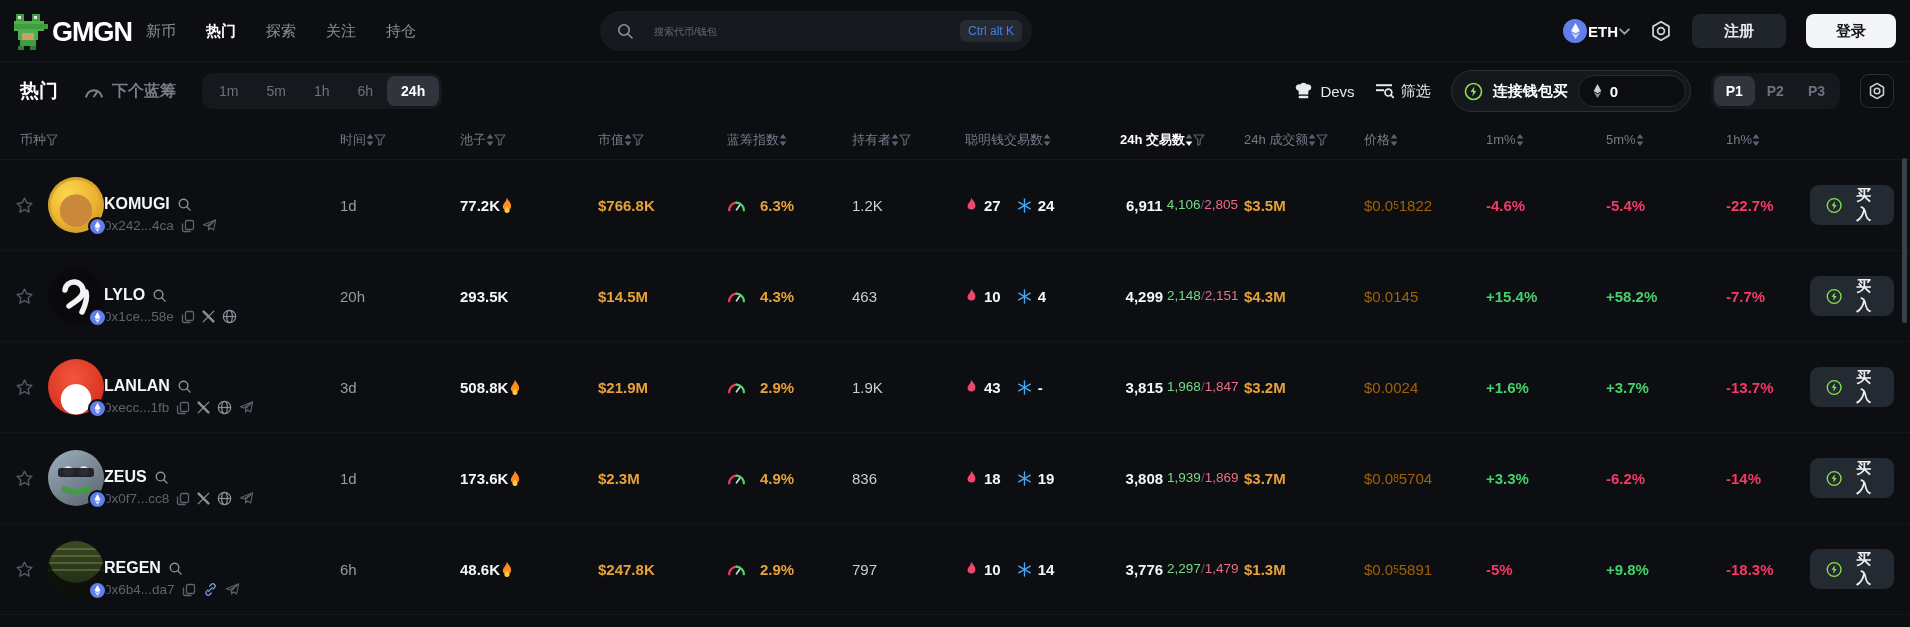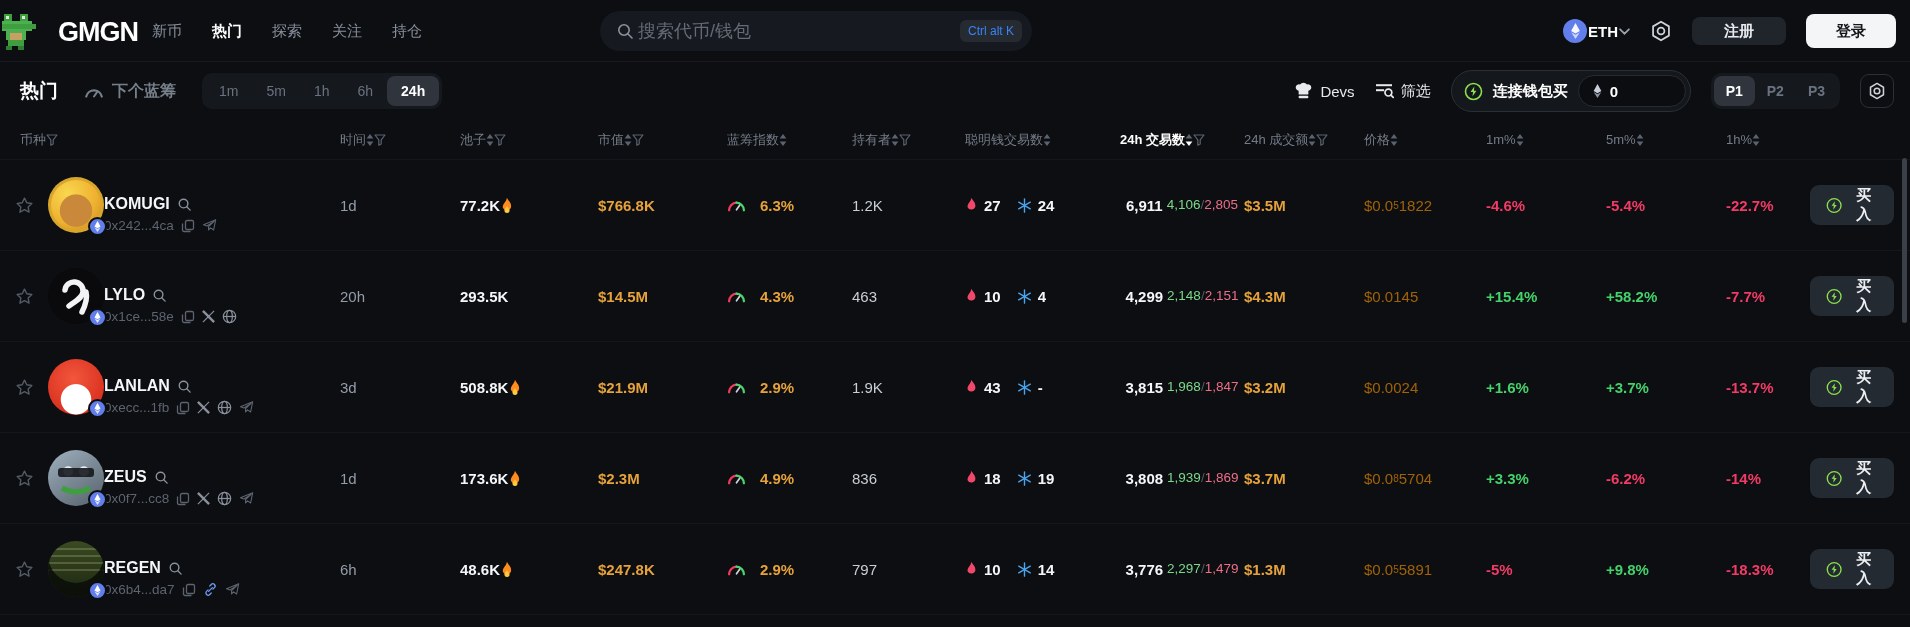--- a/index.html
+++ b/index.html
@@ -3,34 +3,34 @@
 <meta charset="utf-8">
 <style>
   * { margin:0; padding:0; box-sizing:border-box; }
   html,body { width:1910px; height:627px; overflow:hidden; }
   body { background:#0c0e11; font-family:"Liberation Sans", sans-serif; color:#e8eaee; }
   svg { display:block; }
   .app { position:relative; width:1910px; height:627px; }
 
   
   .topbar { position:relative; height:62px; border-bottom:1px solid #17191e; }
-  .logo { position:absolute; left:0; top:12px; display:flex; align-items:center; gap:20px;text-align:center; }
+  .logo { position:absolute; left:12px; top:12px; display:flex; align-items:center; gap:2px;text-align:center; }
   .logo-text { font-size:27px; font-weight:800; letter-spacing:-1px; color:#ffffff; }
-  .mainnav { position:absolute; left:152px; top:0; height:62px; display:flex; align-items:center; gap:30px;font-family:Liberation Serif, serif; }
+  .mainnav { position:absolute; left:146px; top:0; height:62px; display:flex; align-items:center; gap:30px;font-family:Liberation Serif, serif; }
   .navitem { font-size:15px; color:#888f9c; cursor:pointer; }
   .navitem.active { color:#ffffff; font-weight:700; }
   .searchwrap { position:absolute; left:600px; top:11px; width:432px; height:40px; background:#16191f; border-radius:20px; display:flex; align-items:center; padding:0 10px 0 16px; }
-  .searchwrap input { flex:1; background:transparent; border:none; outline:none; color:#cfd3da; font-size:18px; font-family:"Liberation Sans",sans-serif; margin-left:4px; }
+  .searchwrap input { flex:1; background:transparent; border:none; outline:none; color:#cfd3da; font-size:10px; font-family:"Liberation Sans",sans-serif; margin-left:20px; }
   .searchwrap input::placeholder { color:#646b76; }
   .kbd { background:#262a31; color:#3b82f6; font-size:12px; border-radius:6px; padding:4px 8px; white-space:nowrap; }
   .topright { position:absolute; right:14px; top:0; height:62px; display:flex; align-items:center; gap:20px; }
   .chainsel { display:flex; align-items:center; gap:1px; cursor:pointer; }
   .ethcircle { width:24px; height:24px; border-radius:50%; background:#627eea; display:flex; align-items:center; justify-content:center; }
   .chainlabel { font-size:15px; font-weight:700; color:#fff; }
-  .btn-register { background:#20252c; color:#e8eaee; font-size:15px; font-weight:600; border:none; border-radius:8px; padding:0 32px; height:28px; cursor:pointer; }
+  .btn-register { background:#20252c; color:#e8eaee; font-size:15px; font-weight:600; border:none; border-radius:8px; padding:0 32px; height:34px; cursor:pointer; }
   .btn-login { background:#f4f5f7; color:#14161a; font-size:15px; font-weight:700; border:none; border-radius:8px; padding:0 30px; height:34px; cursor:pointer; }
 
   
   .toolbar { height:58px; display:flex; align-items:center; padding:0 16px 0 20px; gap:26px; }
   .tb-title { font-size:19px; font-weight:800; color:#fff; }
   .bluechip { display:flex; align-items:center; gap:8px; color:#777f8b; font-size:16px; font-weight:700; cursor:pointer;justify-content:space-between; }
   .timetabs { display:flex; align-items:center; background:#15181d; border-radius:10px; padding:3px; }
   .ttab { font-size:14px; color:#6a7280; padding:7px 14px; border-radius:8px; cursor:pointer; }
   .ttab.active { background:#30353d; color:#fff; font-weight:700; }
   .tb-right { margin-left:auto; display:flex; align-items:center; gap:20px; }

